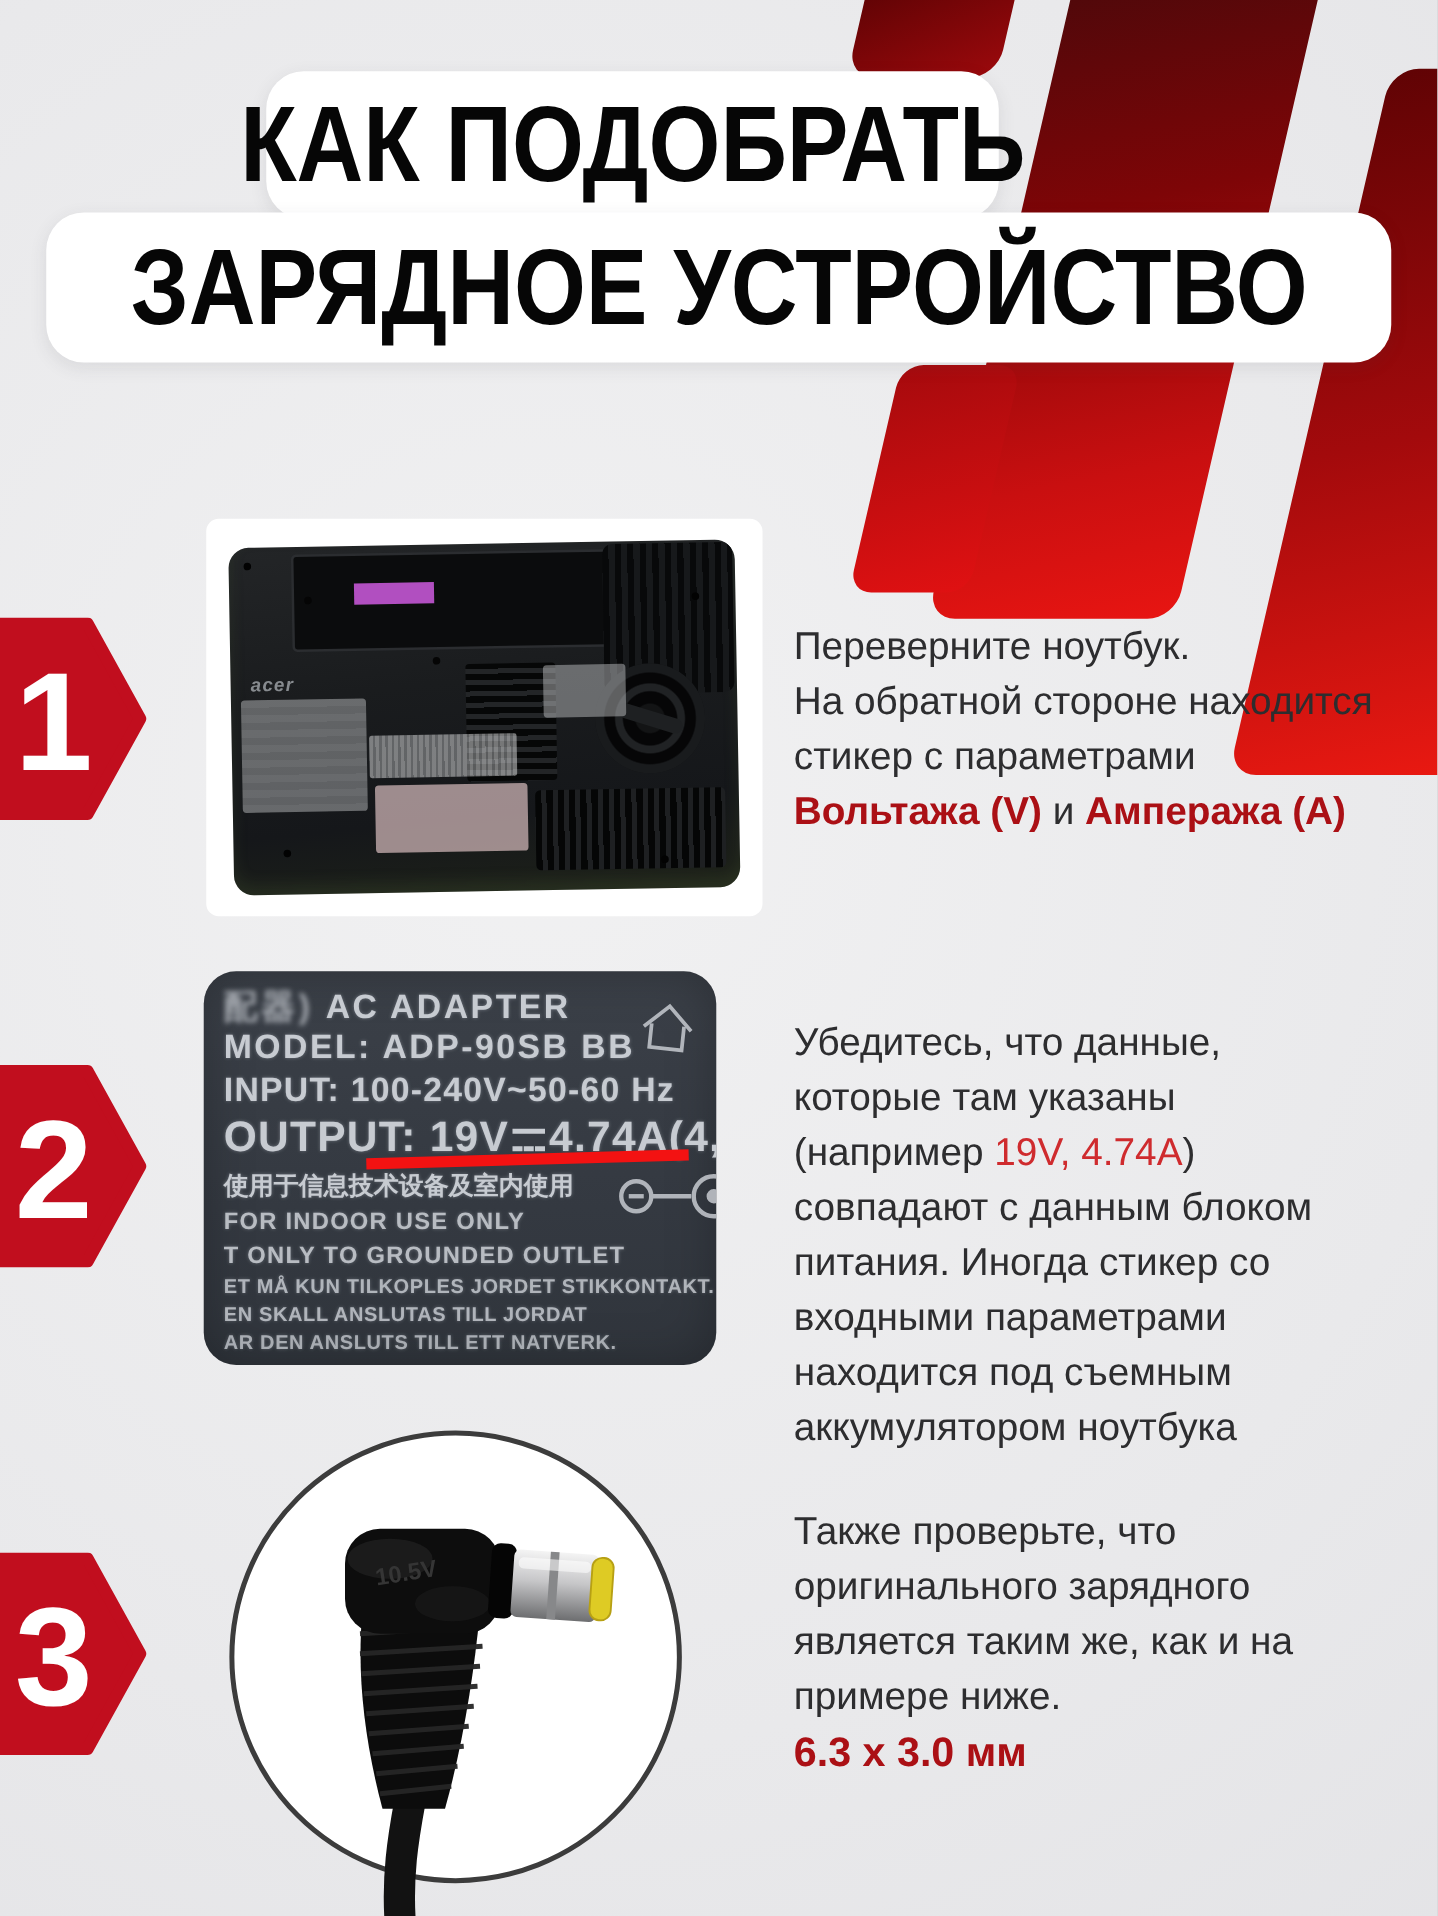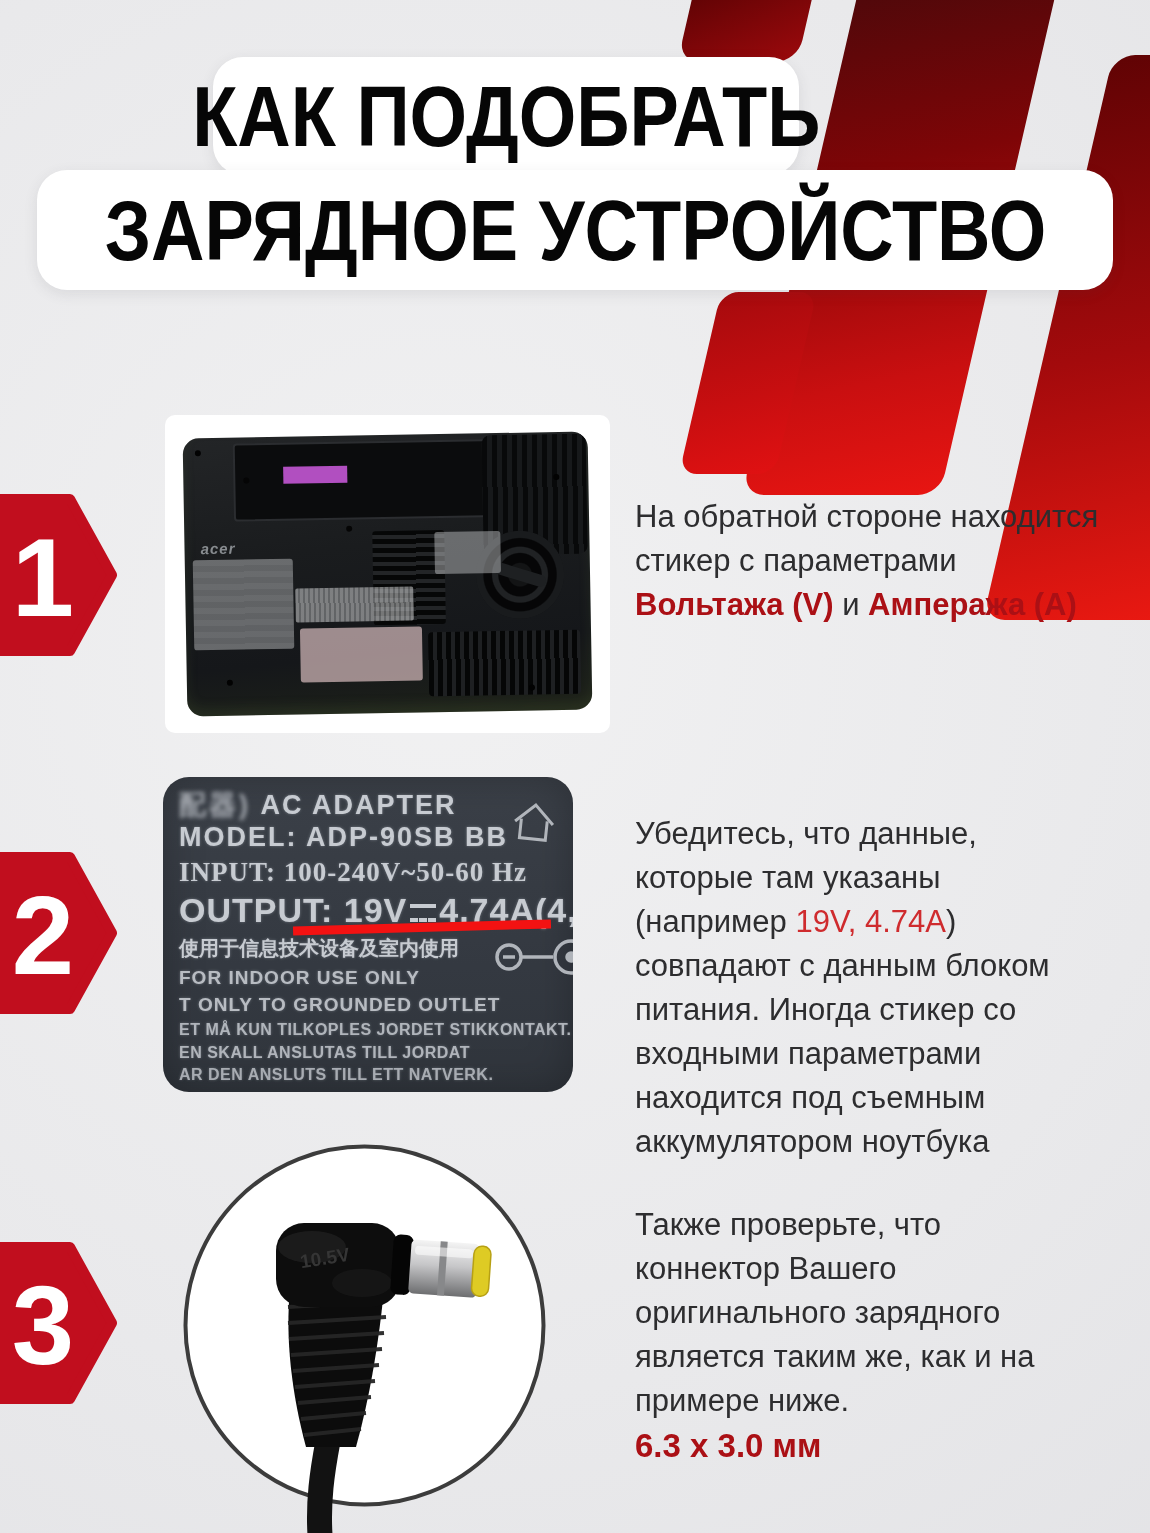--- a/index.html
+++ b/index.html
@@ -59,21 +59,21 @@
     box-shadow:28px 230px 0 #020202,358px 30px 0 #020202,150px 78px 0 #050505,330px 240px 0 #020202,48px 28px 0 #050505;}
   
   .card2{position:absolute;left:163px;top:777px;width:410px;height:315px;border-radius:26px;overflow:hidden;
     background:linear-gradient(180deg,#3b4048 0%,#343941 60%,#30353c 100%);
     box-shadow:inset 0 0 40px rgba(0,0,0,.25);}
   .lbl{position:absolute;left:16px;white-space:nowrap;color:#c7cbd1;font-weight:bold;
     text-shadow:0 0 3px rgba(185,190,200,.45);}
   .lbl .cjk{filter:blur(2px);opacity:.7;letter-spacing:3px;}
   .lbl-l1{top:10px;font-size:27px;letter-spacing:2px;}
   .lbl-l2{top:45px;font-size:27px;letter-spacing:2px;}
-  .lbl-l3{top:80px;font-size:27px;letter-spacing:1px;font-family:Liberation Serif, serif;}
+  .lbl-l3{top:80px;font-size:27px;letter-spacing:1px;}
   .lbl-l4{top:114px;font-size:34px;letter-spacing:1px;}
   .dc-sym{display:inline-block;width:26px;height:10px;margin:0 3px;vertical-align:middle;
     border-top:4px solid #c7cbd1;border-bottom:4px dashed #c7cbd1;}
   .red-underline{position:absolute;left:130px;top:146px;width:258px;height:9px;background:#f31212;transform:rotate(-1.6deg);}
   .lbl-cjk-line{top:158px;font-size:20px;}
   .lbl-l6{top:190px;font-size:19px;letter-spacing:1px;opacity:.9;}
   .lbl-l7{top:217px;font-size:19px;letter-spacing:1px;opacity:.9;}
   .lbl-l8{top:244px;font-size:16px;letter-spacing:.5px;opacity:.85;}
   .lbl-l9{top:267px;font-size:16px;letter-spacing:.5px;opacity:.85;}
   .lbl-l10{top:289px;font-size:16px;letter-spacing:.5px;opacity:.8;}
@@ -124,20 +124,21 @@
       <div class="lp-logo">acer</div>
       <div class="lp-sticker-label"></div>
       <div class="lp-sticker-barcode"></div>
       <div class="lp-sticker-pink"></div>
       <div class="lp-sticker-sm"></div>
       <div class="lp-screws"></div>
     </div>
   </div>
 
   <div class="tb tb1">
+    <div class="bl">Переверните ноутбук.</div>
     <div class="bl">На обратной стороне находится</div>
     <div class="bl">стикер с параметрами</div>
     <div class="bl"><span class="rb">Вольтажа (V)</span><span> и </span><span class="rb">Ампеража (А)</span></div>
   </div>
 
   <div class="badge badge2">
     <svg width="122" height="162" viewBox="0 0 122 162">
       <polygon points="-14,5 70,5 112,81 70,157 -14,157" fill="#c10e1e" stroke="#c10e1e" stroke-width="10" stroke-linejoin="round"></polygon>
     </svg>
     <div class="num">2</div>
@@ -224,20 +225,19 @@
       </defs>
       <rect x="228" y="96" width="68" height="54" rx="5" fill="url(#metal)"></rect>
       <rect x="257" y="96" width="7" height="54" fill="#87888a"></rect>
       <rect x="232" y="102" width="58" height="9" rx="4" fill="#ffffff" opacity=".55"></rect>
       <rect x="291" y="98" width="17" height="50" rx="8" fill="#decb24" stroke="#b7a014" stroke-width="1.5"></rect>
     </g>
   </svg>
 
   <div class="tb tb3">
     <div class="bl">Также проверьте, что</div>
-    <div class="bl">коннектор Вашего</div>
     <div class="bl">оригинального зарядного</div>
     <div class="bl">является таким же, как и на</div>
     <div class="bl">примере ниже.</div>
     <div class="size-line">6.3 х 3.0 мм</div>
   </div>
 
 </div>
 
 </body></html>

